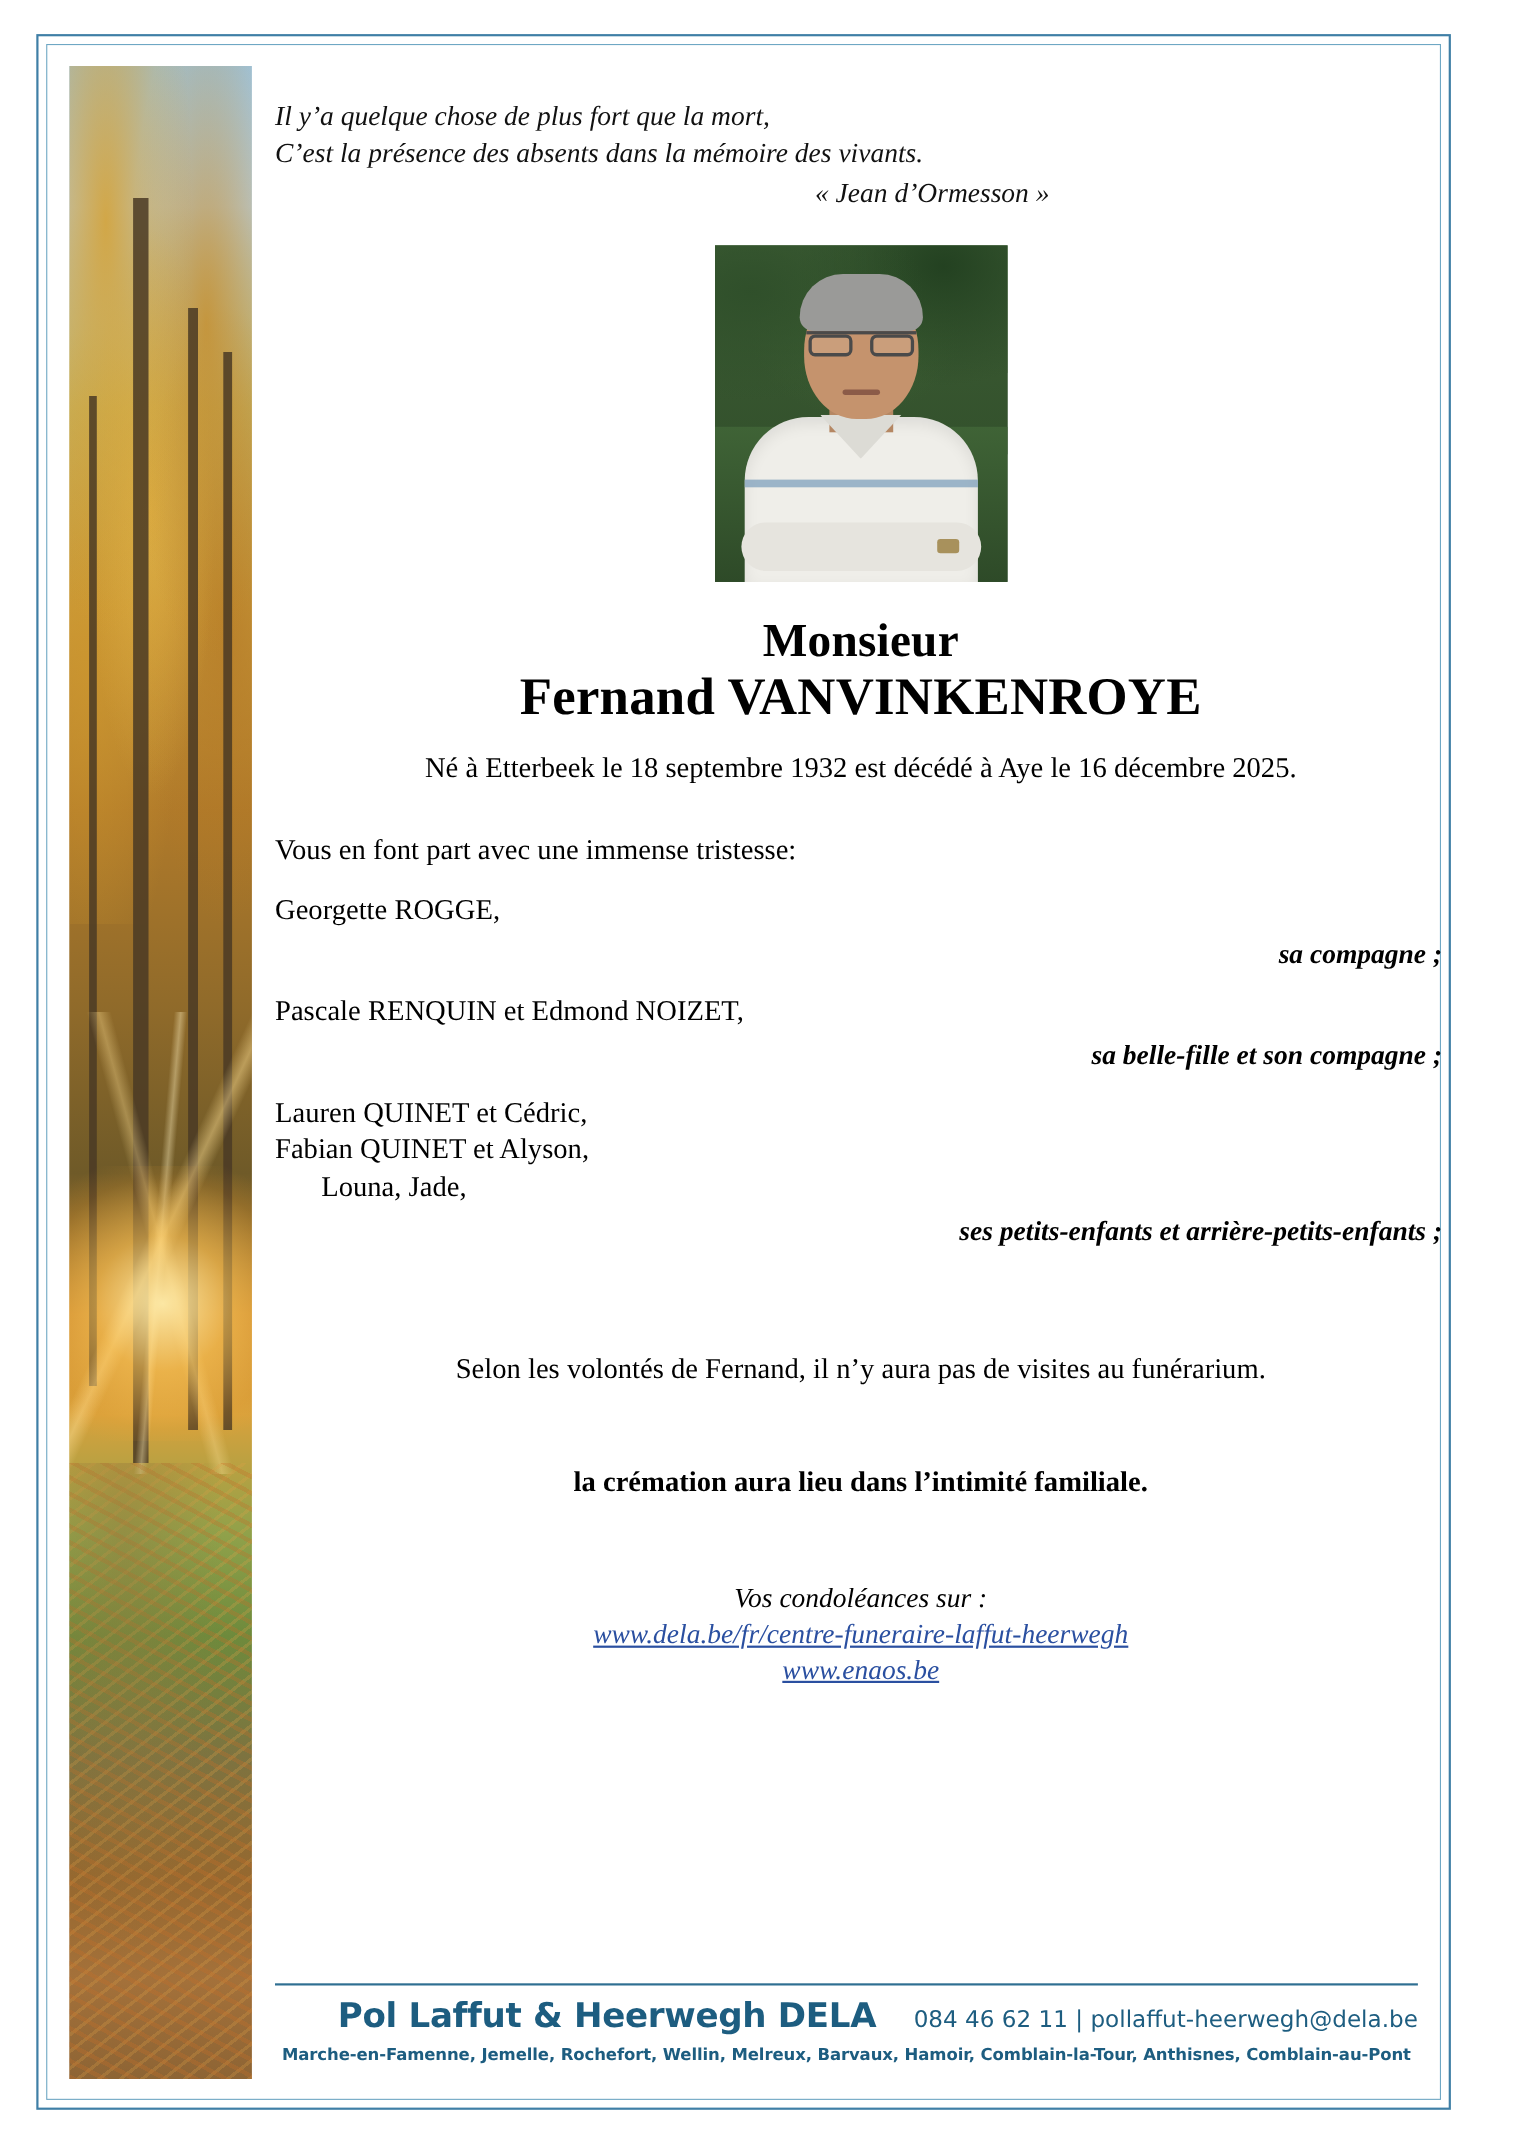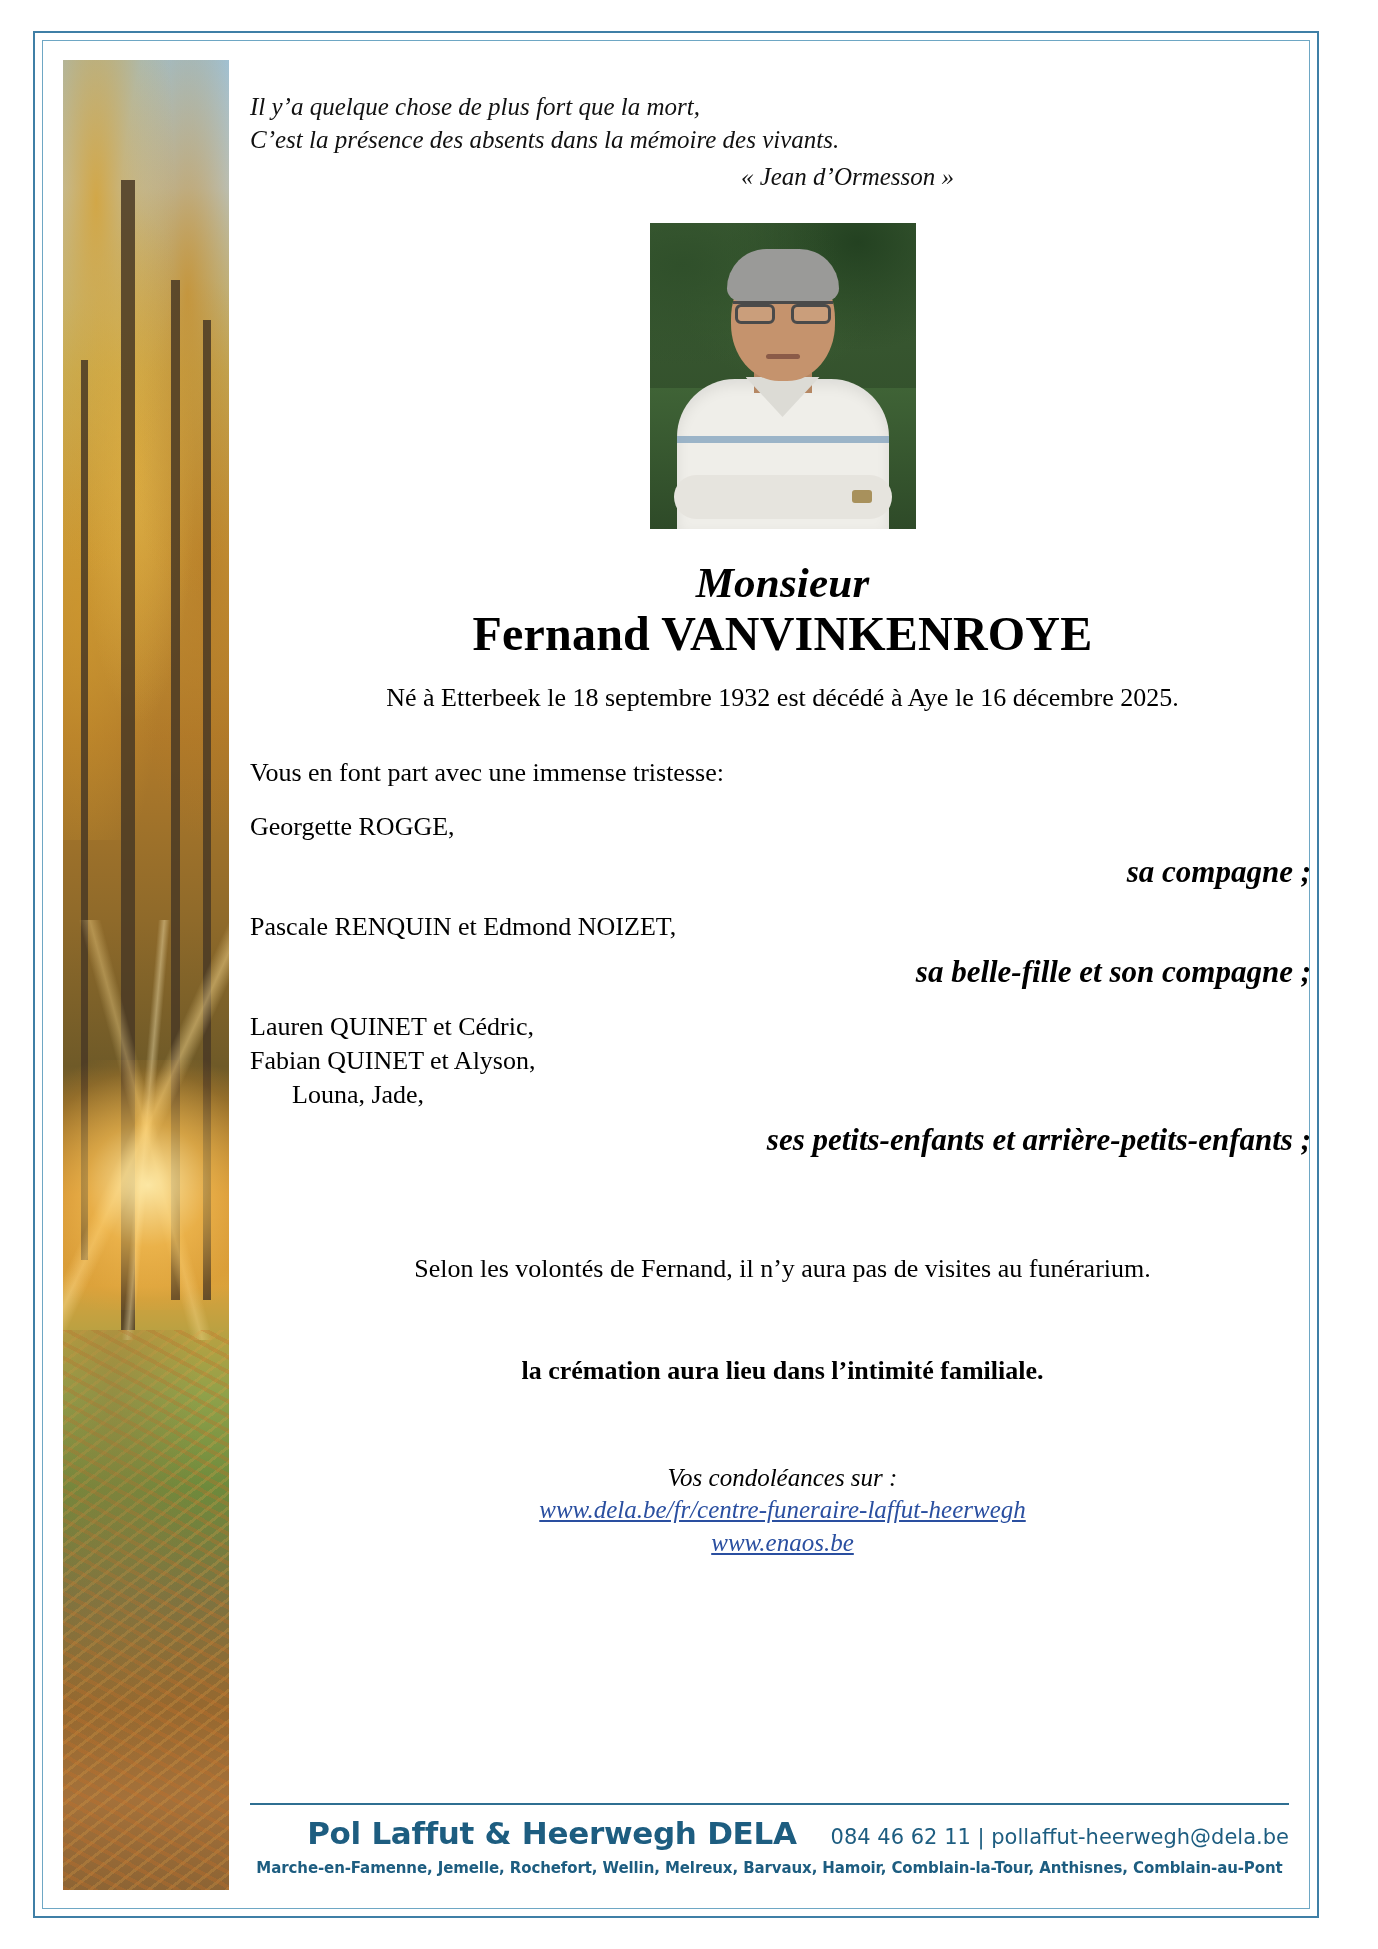--- a/index.html
+++ b/index.html
@@ -263,21 +263,20 @@
 
   .name-block {
     margin-top: 30px;
     text-align: center;
     font-weight: bold;
   }
   .name-title {
     font-size: 43px;
     line-height: 1.12;
     letter-spacing: 0.2px;
-    font-style: italic;
   }
   .name-full {
     font-size: 48px;
     line-height: 1.12;
     letter-spacing: 0.2px;
   }
 
   .dates {
     margin-top: 22px;
     text-align: center;
@@ -295,21 +294,21 @@
     font-size: 26px;
     line-height: 1.30;
   }
   .fam-names { white-space: pre-line; }
   .fam-indent { padding-left: 42px; display: block; }
   .fam-role {
     display: block;
     text-align: right;
     font-weight: bold;
     font-style: italic;
-    font-size: 31px;
+    font-size: 25px;
     margin-top: 8px;
     padding-right: 4px;
   }
   .fam-group { margin-top: 18px; }
 
   .notice {
     margin-top: 94px;
     text-align: center;
     font-size: 26px;
   }

